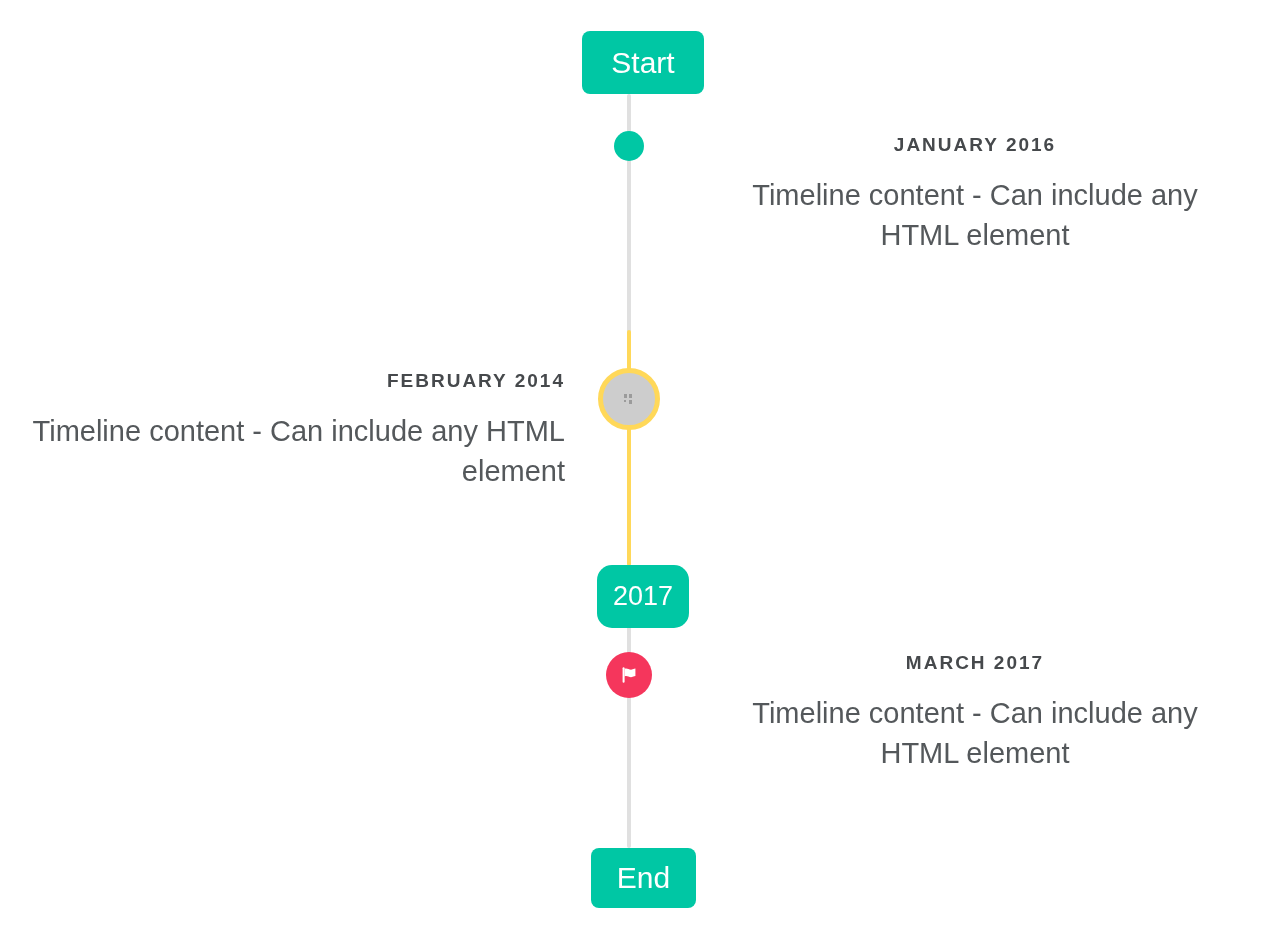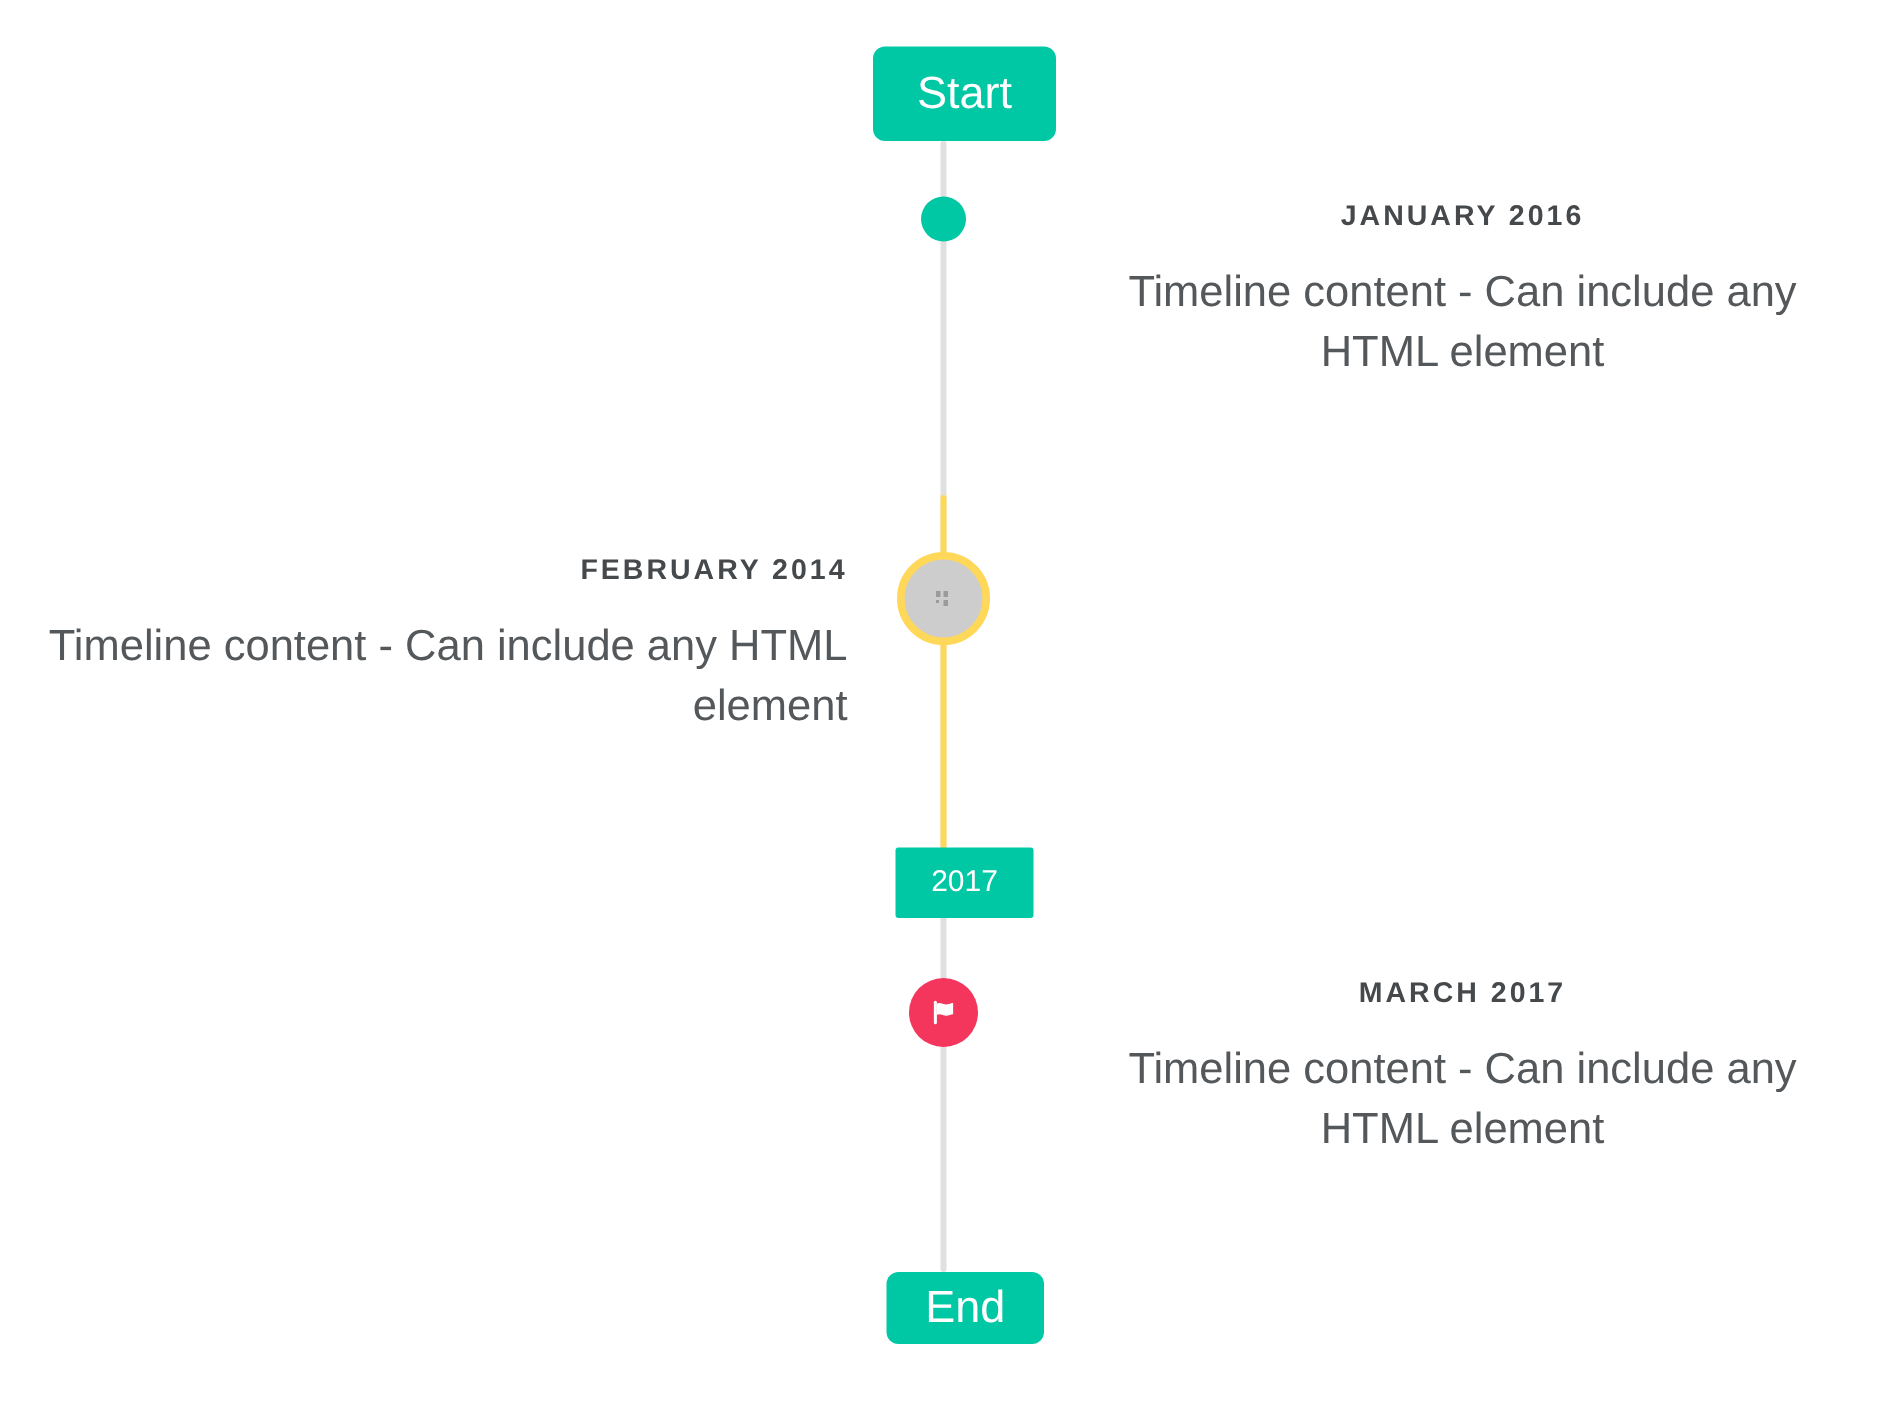--- a/index.html
+++ b/index.html
@@ -35,22 +35,22 @@
     position: absolute;
     background: var(--accent);
     color: #ffffff;
     display: flex; align-items: center; justify-content: center;
     border-radius: 8px;
     font-weight: 400;
     cursor: pointer;
     margin-left: 14px;
   }
   .badge.start { left: 568px; top: 31px; width: 122px; height: 63px; font-size: 30px; }
-  .badge.year  { left: 583px; top: 565px; width: 92px; height: 47px; font-size: 20px; border-radius: 2px; }
-  .badge.end   { left: 577px; top: 848px; width: 105px; height: 48px; font-size: 30px; }
+  .badge.year  { left: 583px; top: 565px; width: 92px; height: 63px; font-size: 27px; border-radius: 15px; }
+  .badge.end   { left: 577px; top: 848px; width: 105px; height: 60px; font-size: 30px; }
   .marker { position: absolute; cursor: pointer; }
   .marker.dot {
     left: 614px; top: 131px;
     width: 30px; height: 30px;
     border-radius: 50%;
     background: var(--accent);
   }
   .marker.image-circle {
     left: 598px; top: 368px;
     width: 62px; height: 62px;

